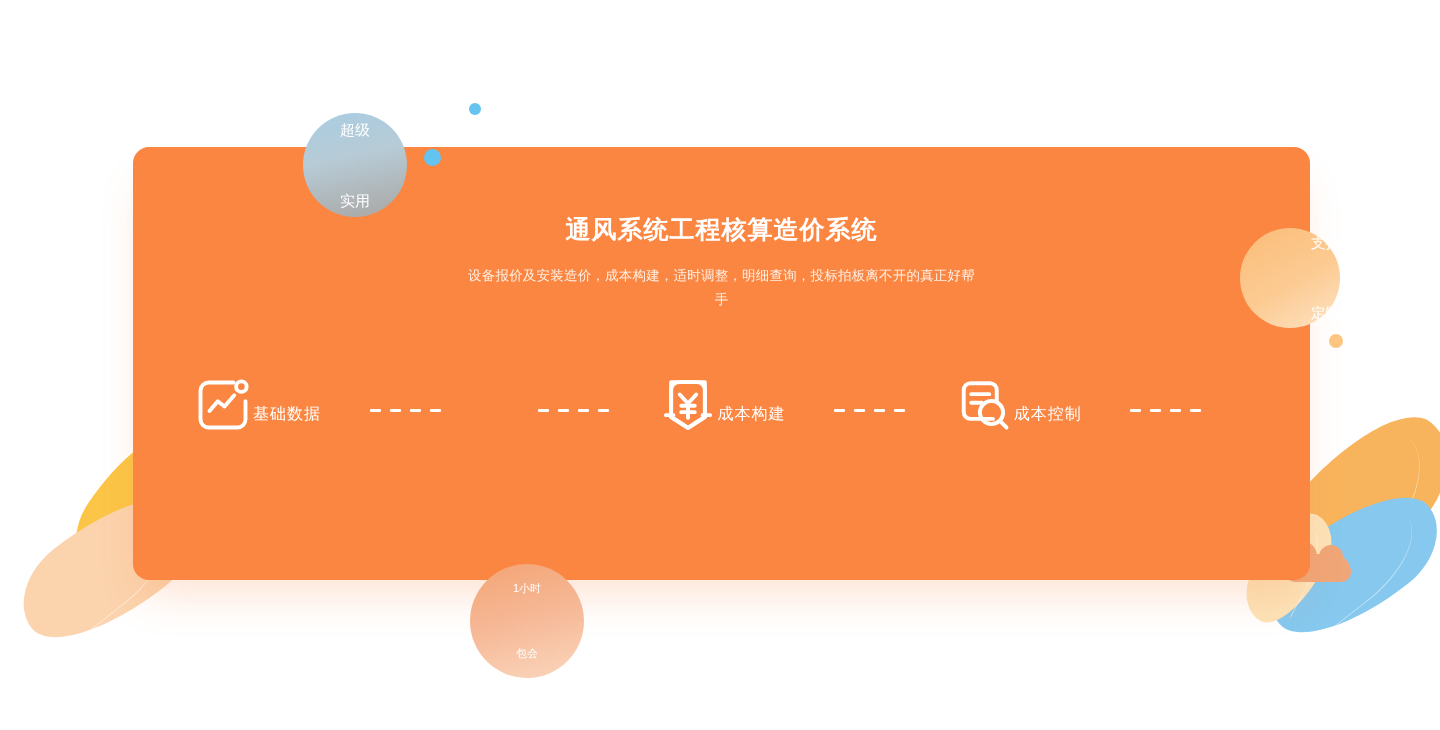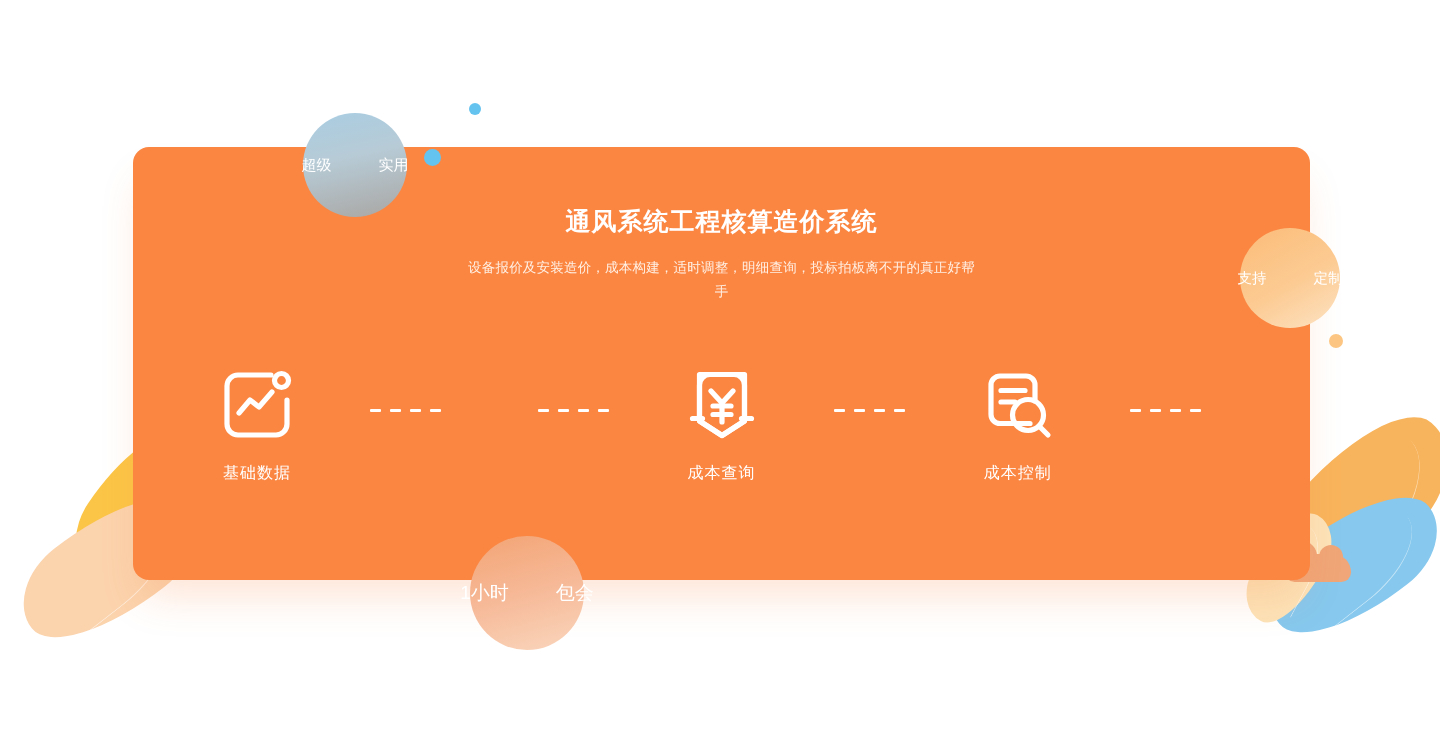--- a/index.html
+++ b/index.html
@@ -109,21 +109,21 @@
     top: 62px;
     width: 100%;
     text-align: center;
   }
   #title {
     font-size: 25px;
     font-weight: bold;
     color: #ffffff;
     letter-spacing: 1px;
     line-height: 1;
-    margin: 0;
+    margin: 8px;
   }
   #subtitle {
     margin: 22px auto 0;
     width: 510px;
     font-size: 13.5px;
     color: #FFF0E4;
     line-height: 24px;
     letter-spacing: 0.2px;
   }
 
@@ -133,21 +133,21 @@
     left: 60px;
     right: 60px;
     top: 218px;
     display: flex;
     align-items: flex-start;
     justify-content: space-between;
   }
   .step {
     width: 128px;
     display: flex;
-    flex-direction: column;
+    flex-direction: row;
     align-items: center;
     flex: 0 0 auto;
   }
   .step-icon {
     width: 80px;
     height: 80px;
     display: block;
   }
   .step-label {
     margin-top: 18px;
@@ -171,46 +171,47 @@
     height: 3px;
     background: #ffffff;
     border-radius: 1px;
   }
 
   
   .badge {
     position: absolute;
     border-radius: 50%;
     display: flex;
-    flex-direction: row;
+    flex-direction: column;
     align-items: center;
     justify-content: center;
     color: #ffffff;
     text-align: center;
     gap: 47px;
   }
   .badge-line { line-height: 1.55; white-space: nowrap; }
 
   #badge-super {
     left: 303px; top: 113px;
     width: 104px; height: 104px;
     background: linear-gradient(168deg, #A9CDE2 0%, #B7CBD6 42%, #A9A6A3 100%);
     font-size: 15px;
   }
   #badge-custom {
     left: 1240px; top: 228px;
     width: 100px; height: 100px;
     background: linear-gradient(150deg, #FBBC78 0%, #FCCB93 55%, #FDE3C4 100%);
     font-size: 14.5px;
+    align-items: flex-end;
   }
   #badge-hour {
-    left: 470px; top: 536px;
+    left: 470px; top: 564px;
     width: 114px; height: 114px;
     background: linear-gradient(165deg, #F3A474 0%, #F6B896 48%, #FAD6BD 100%);
-    font-size: 19px;
+    font-size: 11px;
   }
 
   
   .dot { position: absolute; border-radius: 50%; }
   #dot-blue-sm { left: 469px;  top: 103px; width: 12px; height: 12px; background: #64C3EF; }
   #dot-blue-lg { left: 424px;  top: 149px; width: 17px; height: 17px; background: #64C3EF; }
   #dot-orange  { left: 1329px; top: 334px; width: 14px; height: 14px; background: #FCC682; }
 </style>
 </head>
 <body>
@@ -268,21 +269,21 @@
       </div>
 
       <div class="step">
         <svg class="step-icon" viewBox="0 0 80 80" fill="none" stroke="#ffffff" stroke-width="5.2" stroke-linecap="round" stroke-linejoin="round">
           <path d="M17.5 9.5h45a0 0 0 0 1 0 0v46.5L40 70.5 17.5 56V9.5z" transform="translate(0,0)" d2=""></path>
           <path d="M17.5 20A10.5 10.5 0 0 1 28 9.5h24A10.5 10.5 0 0 1 62.5 20v36L40 70.5 17.5 56z"></path>
           <path d="M10.5 53.5h10 M59.5 53.5h10"></path>
           <path d="M29 26 L40 38 L51 26"></path>
           <path d="M31 41h18 M31 49.5h18 M40 38v19"></path>
         </svg>
-        <div class="step-label">成本查询</div>
+        <div class="step-label">成本构建</div>
       </div>
 
       <div class="connector">
         <span></span>
           <span></span>
           <span></span>
           <span></span>
       </div>
 
       <div class="step">

